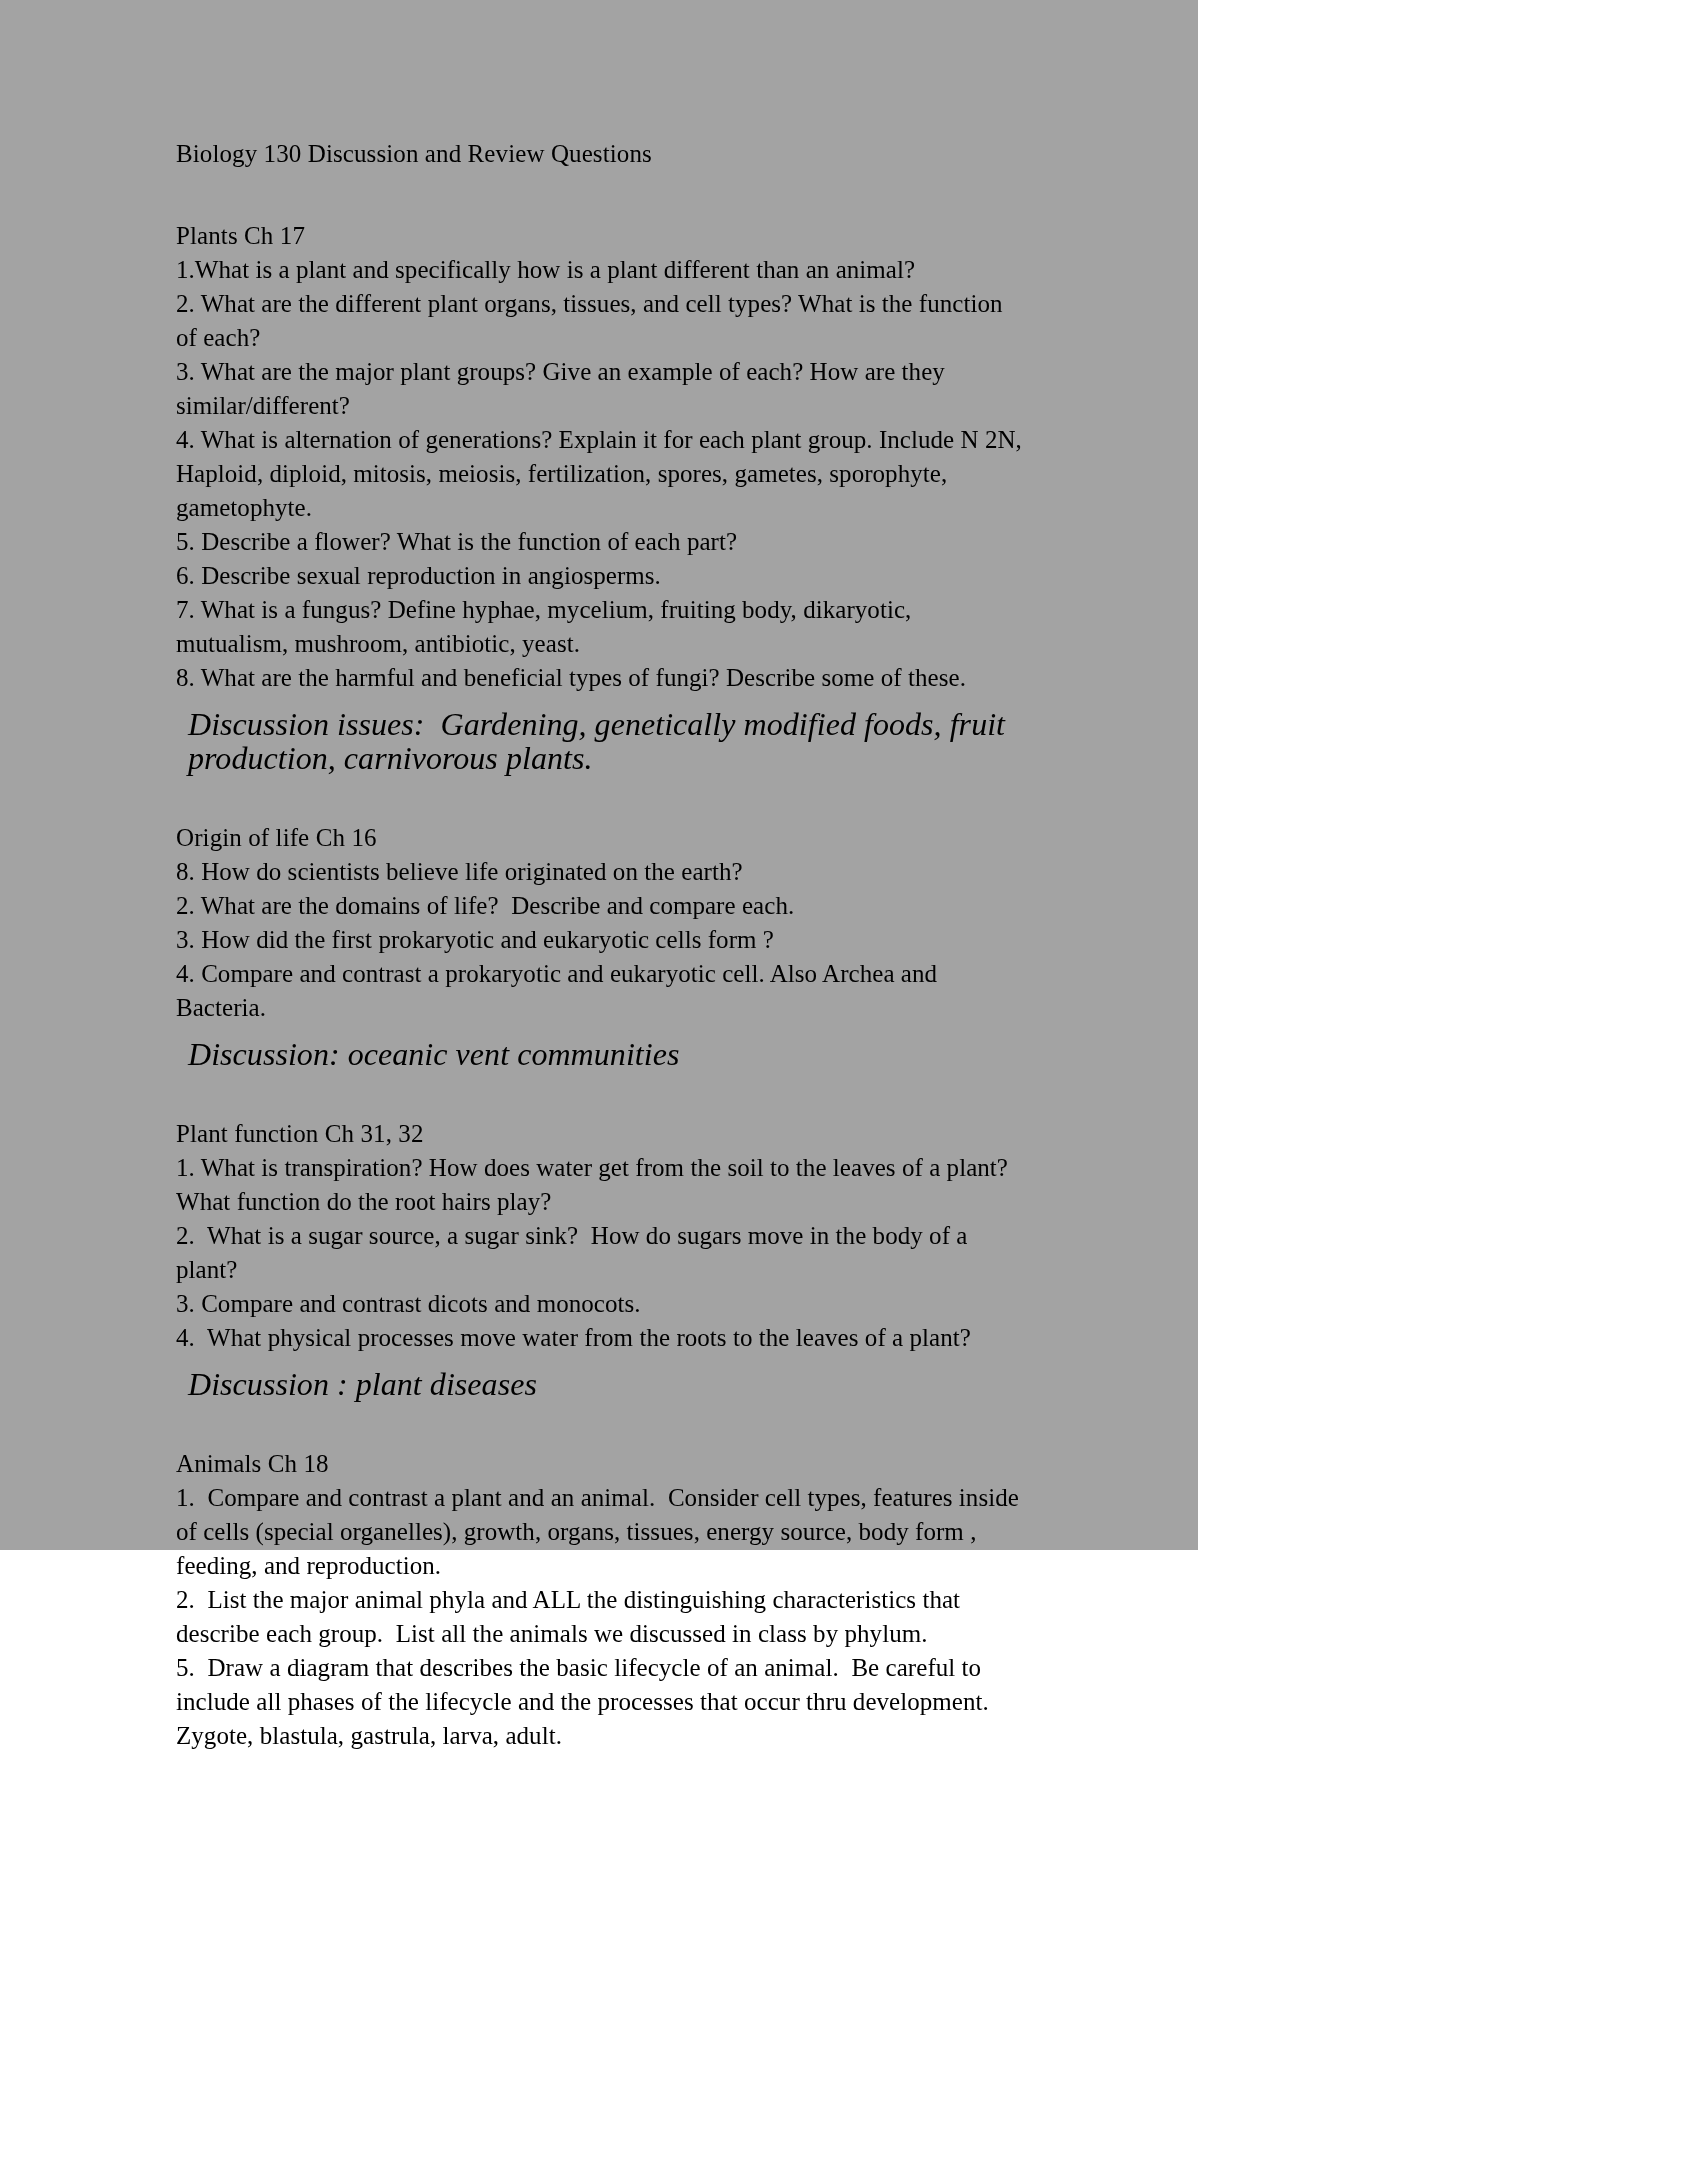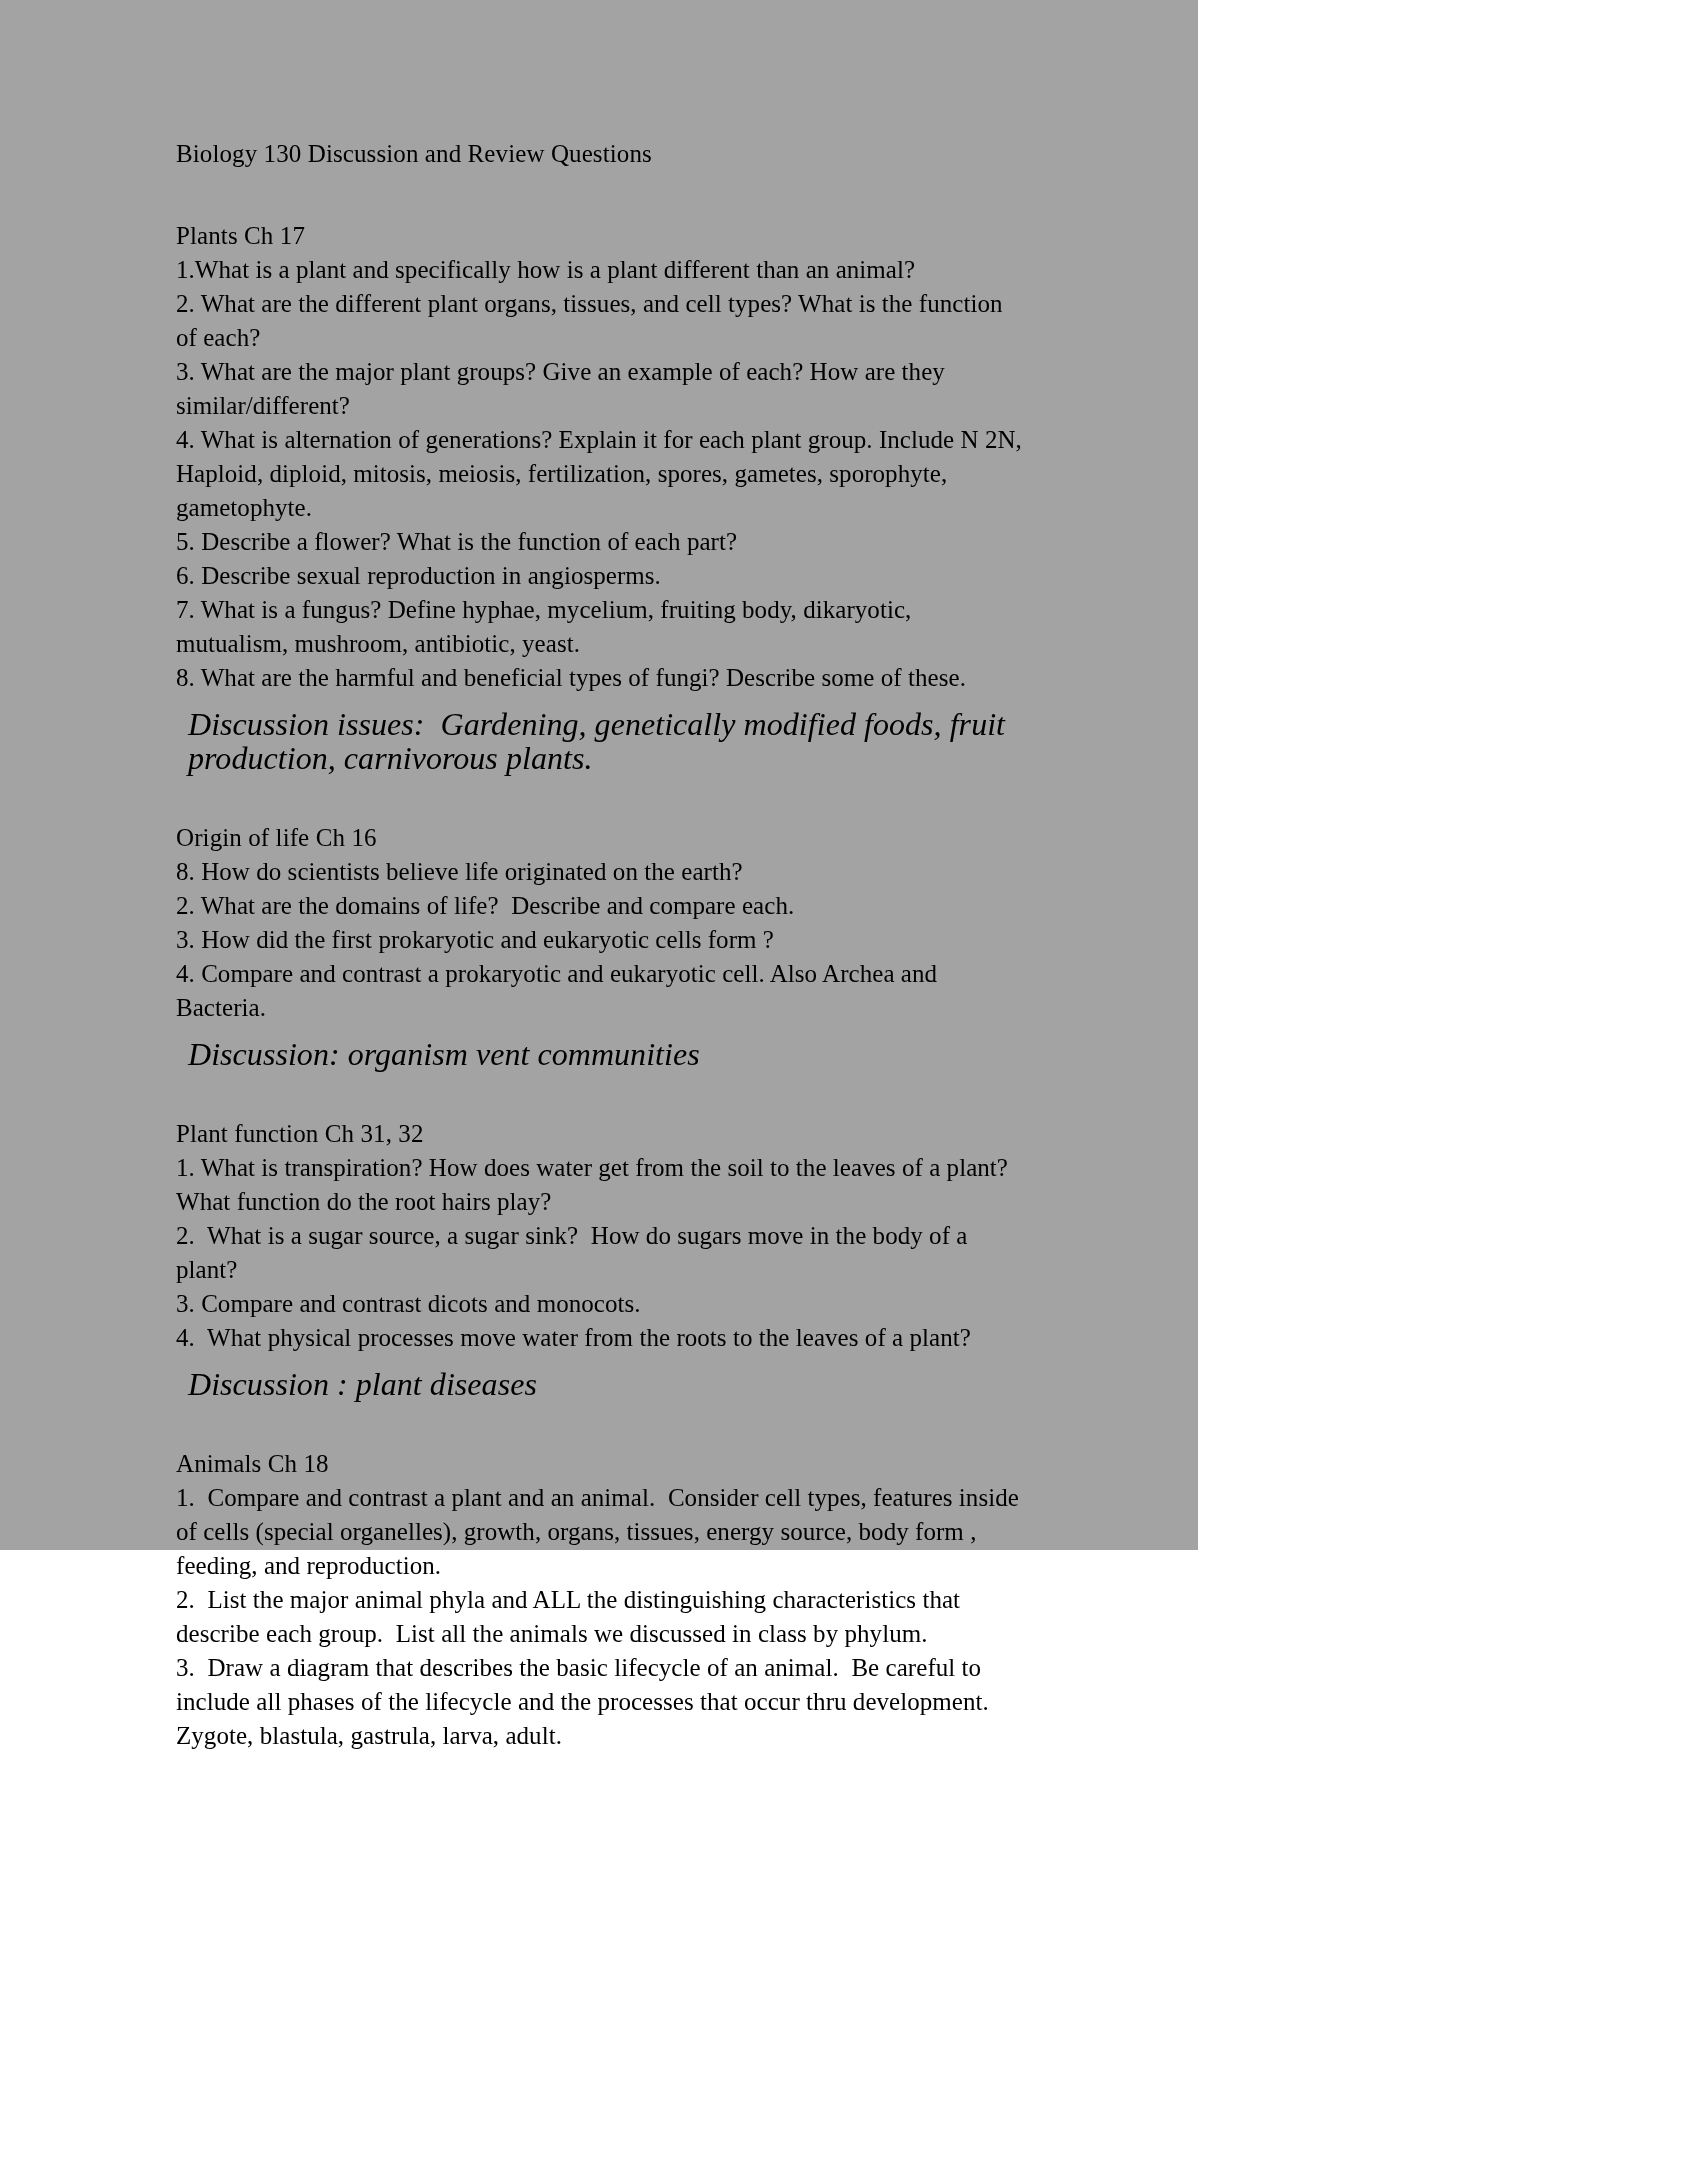--- a/index.html
+++ b/index.html
@@ -99,38 +99,38 @@
     </section>
 
     <div class="section-gap"></div>
 
     <section class="section">
       <div class="section-heading">Origin of life Ch 16</div>
       <p class="q-line">8. How do scientists believe life originated on the earth?</p>
       <p class="q-line">2. What are the domains of life?  Describe and compare each.</p>
       <p class="q-line">3. How did the first prokaryotic and eukaryotic cells form ?</p>
       <p class="q-line">4. Compare and contrast a prokaryotic and eukaryotic cell. Also Archea and Bacteria.</p>
-      <p class="discussion-line">Discussion: organism vent communities</p>
+      <p class="discussion-line">Discussion: oceanic vent communities</p>
     </section>
 
     <div class="section-gap"></div>
 
     <section class="section">
       <div class="section-heading">Plant function Ch 31, 32</div>
       <p class="q-line">1. What is transpiration? How does water get from the soil to the leaves of a plant? What function do the root hairs play?</p>
       <p class="q-line">2.  What is a sugar source, a sugar sink?  How do sugars move in the body of a plant?</p>
       <p class="q-line">3. Compare and contrast dicots and monocots.</p>
       <p class="q-line">4.  What physical processes move water from the roots to the leaves of a plant?</p>
       <p class="discussion-line">Discussion : plant diseases</p>
     </section>
 
     <div class="section-gap"></div>
 
     <section class="section">
       <div class="section-heading">Animals  Ch 18</div>
       <p class="q-line">1.  Compare and contrast a plant and an animal.  Consider cell types, features inside of cells (special organelles), growth, organs, tissues, energy source, body form , feeding, and reproduction.</p>
       <p class="q-line">2.  List the major animal phyla and ALL the distinguishing characteristics that describe each group.  List all the animals we discussed in class by phylum.</p>
-      <p class="q-line">3.  Draw a diagram that describes the basic lifecycle of an animal.  Be careful to include all phases of the lifecycle and the processes that occur thru development.  Zygote, blastula, gastrula, larva, adult.</p>
+      <p class="q-line">5.  Draw a diagram that describes the basic lifecycle of an animal.  Be careful to include all phases of the lifecycle and the processes that occur thru development.  Zygote, blastula, gastrula, larva, adult.</p>
     </section>
 
   </div>
 </div>
 
 
 </body></html>

